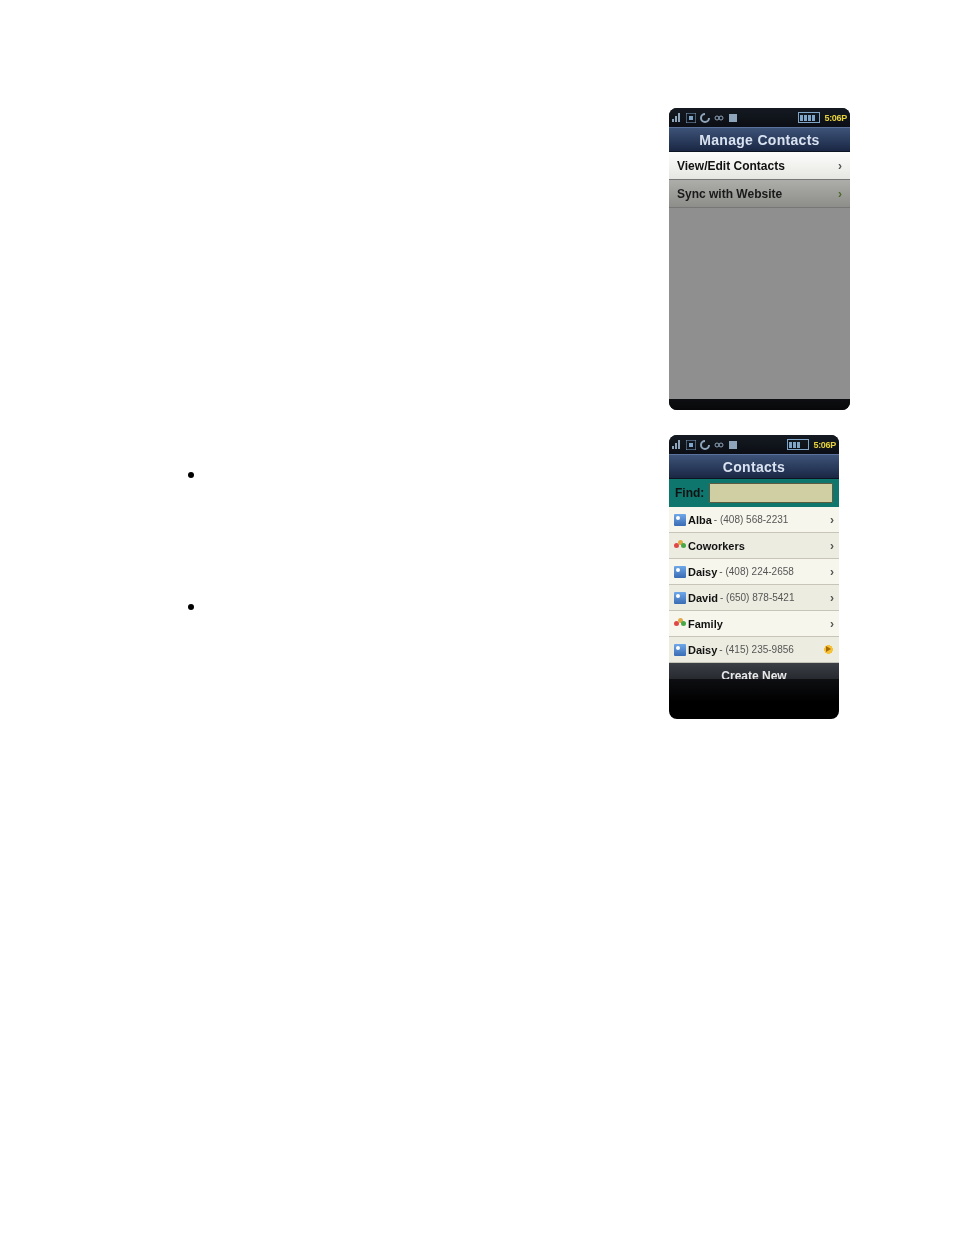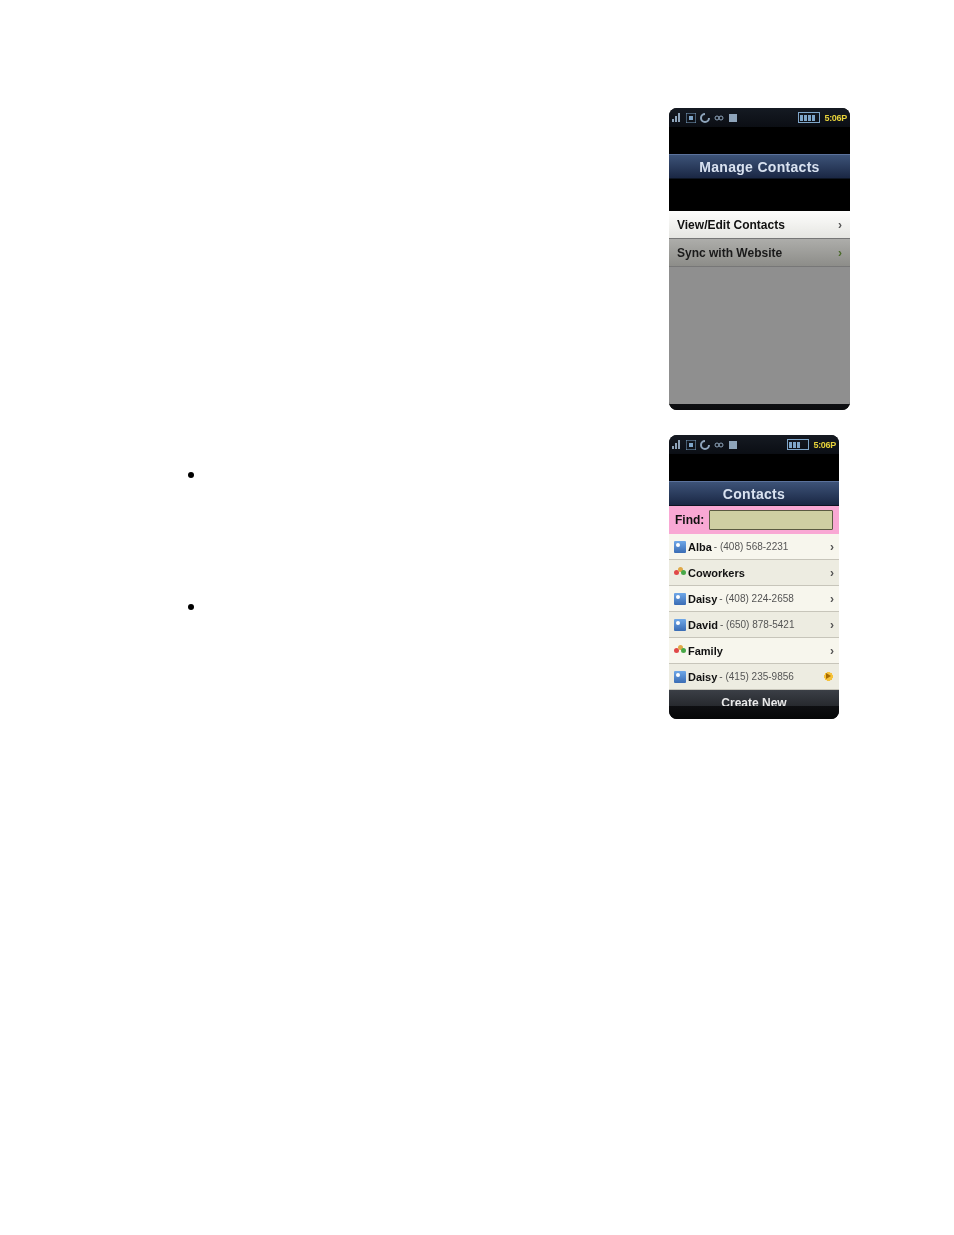--- a/index.html
+++ b/index.html
@@ -11,33 +11,33 @@
   .phone.p1{left:669px;top:108px;width:181px;height:302px;}
   .phone.p2{left:669px;top:435px;width:170px;height:284px;}
   .statusbar{height:19px;background:linear-gradient(#151a22,#0b0e14);display:flex;align-items:center;justify-content:space-between;padding:0 3px;color:#c9cfd8;font-size:9px;}
   .sb-left{display:flex;align-items:center;gap:4px;}
   .sb-right{display:flex;align-items:center;gap:4px;}
   .sb-clock{color:#e6d23a;font-weight:bold;letter-spacing:-0.3px;}
   .sb-batt{width:18px;height:9px;border:1px solid #7fa6c9;display:flex;align-items:center;padding:0 1px;gap:1px;}
   .sb-batt .cell{width:3px;height:6px;background:#7fa6c9;}
   .sb-ico{width:10px;height:10px;display:inline-block;}
 
-  .titlebar{height:23px;background:linear-gradient(#3d5378,#1a2744);color:#d9e2f0;font-size:14px;font-weight:bold;display:flex;align-items:center;justify-content:center;letter-spacing:0.3px;border-top:1px solid #5b729c;border-bottom:1px solid #0d1422;margin-top:27px;}
+  .titlebar{height:23px;background:linear-gradient(#3d5378,#1a2744);color:#d9e2f0;font-size:14px;font-weight:bold;display:flex;align-items:center;justify-content:center;letter-spacing:0.3px;border-top:1px solid #5b729c;border-bottom:1px solid #0d1422;}
   .body-area{background:#8f8f8f;}
-  .p1 .body-area{height:193px;margin-top:32px;}
+  .p1 .body-area{height:247px;}
   .p2 .body-area{background:#f0eee4;height:200px;overflow:hidden;}
   .menu-row{height:27px;display:flex;align-items:center;justify-content:space-between;padding:0 8px;font-size:12px;font-weight:bold;color:#111;border-bottom:1px solid #777;}
   .menu-row.lite{background:linear-gradient(#fdfdfc,#e6e6e2);}
   .menu-row.dark{background:linear-gradient(#adadaa,#8d8d89);color:#1a1a1a;}
   .chev{color:#4b6a2a;font-weight:bold;font-size:12px;}
   .chev.gray{color:#555;}
   .bottom-bar{height:23px;background:linear-gradient(#0e0f12,#000);}
 
   
-  .find-row{height:28px;background:#f9a8d4;display:flex;align-items:center;padding:0 6px;gap:5px;}
+  .find-row{height:28px;background:#0f766e;display:flex;align-items:center;padding:0 6px;gap:5px;}
   .find-label{font-size:12px;font-weight:bold;color:#111;}
   .find-input{flex:1;height:18px;background:#cfcfa3;border:1px solid #5b5b42;border-radius:1px;}
   .contact-row{height:25px;display:flex;align-items:center;justify-content:space-between;padding:0 5px;font-size:11px;border-bottom:1px solid #c7c5ba;}
   .contact-row:nth-child(even){background:#f7f6ed;}
   .contact-row:nth-child(odd){background:#edece1;}
   .row-left{display:flex;align-items:center;gap:2px;}
   .row-name{font-weight:bold;color:#111;}
   .row-phone{color:#555;font-size:10px;}
   .c-ico{width:12px;height:12px;display:inline-block;}
   .c-person{background:linear-gradient(#6fa8e8,#3a6cb4);border-radius:1px;position:relative;}

